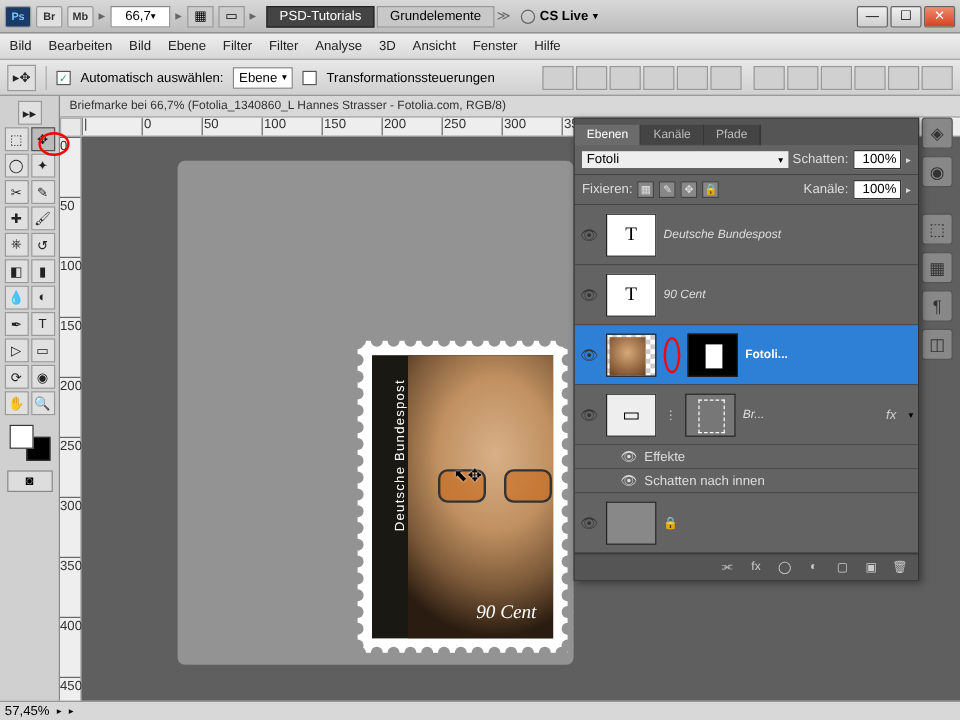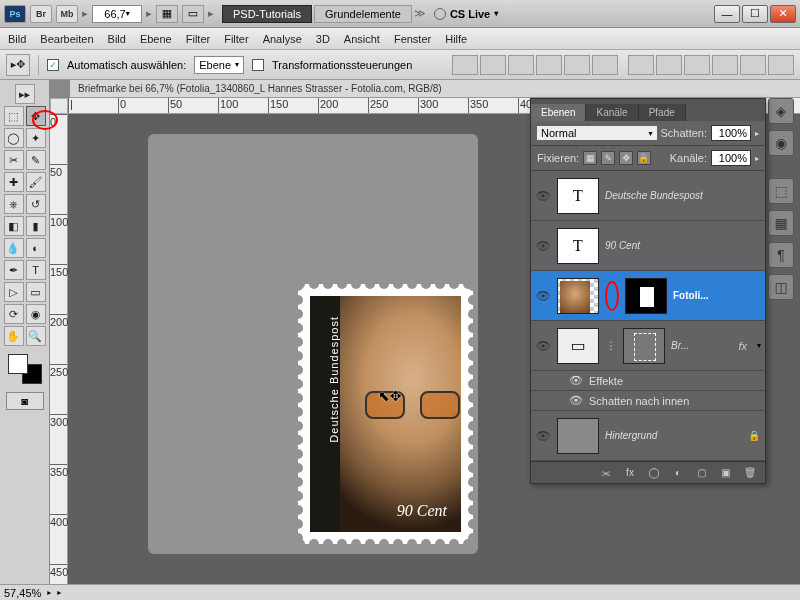--- a/index.html
+++ b/index.html
@@ -29,39 +29,39 @@
   .toolbox { width:50px; background:#d0d0d0; border-right:1px solid #888; display:flex; flex-direction:column; align-items:center; padding-top:4px; gap:2px; }
   .tool-row { display:flex; gap:2px; }
   .tool { width:20px; height:20px; border:1px solid #999; background:#e0e0e0; display:flex; align-items:center; justify-content:center; font-size:11px; color:#222; position:relative; }
   .tool.active { background:#bbb; border:1px solid #555; }
   .swatch-area { margin-top:6px; width:34px; height:30px; position:relative; }
   .swatch-fg { position:absolute; top:0; left:0; width:20px; height:20px; background:#fff; border:1px solid #333; }
   .swatch-bg { position:absolute; bottom:0; right:0; width:20px; height:20px; background:#000; border:1px solid #333; }
   .qm { width:38px; height:18px; border:1px solid #888; background:#ddd; margin-top:6px; display:flex; align-items:center; justify-content:center; }
   .red-circle { position:absolute; top:110px; left:32px; width:26px; height:20px; border:2px solid red; border-radius:50%; z-index:100; pointer-events:none; }
   .canvas-wrap { flex:1; display:flex; flex-direction:column; background:#888; position:relative; }
-  .doc-title-tab { height:18px; background:#d8d8d8; border-bottom:1px solid #999; display:flex; align-items:center; padding:0 8px; font-size:10px; color:#333;margin-left:20px; }
+  .doc-title-tab { height:18px; background:#d8d8d8; border-bottom:1px solid #999; display:flex; align-items:center; padding:0 8px; font-size:10px; color:#333; }
   .ruler-corner { position:absolute; top:18px; left:0; width:18px; height:16px; background:#e8e8e8; border:1px solid #aaa; }
   .ruler-h { position:absolute; top:18px; left:18px; right:0; height:16px; background:#eee; border-bottom:1px solid #999; display:flex; align-items:flex-end; font-size:8px; color:#333; overflow:hidden; }
   .ruler-h span { width:50px; border-left:1px solid #666; padding-left:1px; height:100%; flex-shrink:0; }
   .ruler-v { position:absolute; top:34px; left:0; width:18px; bottom:0; background:#eee; border-right:1px solid #999; font-size:8px; color:#333; display:flex; flex-direction:column; }
   .ruler-v span { height:50px; border-top:1px solid #666; writing-mode:horizontal-tb; padding-top:1px; flex-shrink:0; }
   .canvas { position:absolute; top:34px; left:18px; right:0; bottom:0; background:#5f5f5f; overflow:hidden; }
   .artboard { position:absolute; top:20px; left:80px; width:330px; height:420px; background:#939393; border-radius:6px; }
   .stamp { position:absolute; top:170px; left:230px; width:175px; height:260px; background:#fff; }
   .perf { position:absolute; width:10px; height:10px; background:#939393; border-radius:50%; }
   .stamp-inner { position:absolute; top:12px; left:12px; right:12px; bottom:12px; background:#1a1812; overflow:hidden; }
   .face { position:absolute; top:0; left:30px; right:0; bottom:0; background:radial-gradient(ellipse 120px 160px at 60% 35%, #d8b088 0%, #c09060 40%, #7a5838 70%, #2a1c10 95%); }
   .glasses { position:absolute; top:95px; left:55px; width:95px; height:34px; }
   .lens { position:absolute; width:40px; height:28px; border:2px solid #333; border-radius:8px; background:rgba(200,100,20,0.55); }
   .lens.l { left:0; } .lens.r { right:0; }
   .stamp-txt-v { position:absolute; top:20px; left:18px; writing-mode:vertical-rl; transform:rotate(180deg); color:#fff; font-size:11px; letter-spacing:1px; }
   .stamp-txt-h { position:absolute; bottom:12px; right:14px; color:#fff; font-size:16px; font-style:italic; font-family:Georgia,serif; }
   .cursor-arrow { position:absolute; top:274px; left:310px; font-size:14px; color:#000; z-index:50; text-shadow:0 0 2px #fff; }
-  .panels { position:absolute; top:98px; right:34px; width:236px; background:#6b6b6b; border:1px solid #333; box-shadow:2px 2px 6px rgba(0,0,0,0.4); z-index:40; }
+  .panels { position:absolute; top:98px; right:34px; width:288px; background:#6b6b6b; border:1px solid #333; box-shadow:2px 2px 6px rgba(0,0,0,0.4); z-index:40; }
   .panel-tabs { height:22px; background:#555; display:flex; align-items:flex-end; }
   .panel-tab { padding:3px 10px; background:#444; color:#bbb; font-size:10px; border-right:1px solid #333; }
   .panel-tab.active { background:#6b6b6b; color:#fff; }
   .panel-row { display:flex; align-items:center; padding:4px 6px; gap:4px; background:#636363; color:#ddd; font-size:10px; }
   .panel-sep { height:1px; background:#444; }
   .inp { background:#fff; border:1px solid #333; color:#000; padding:1px 3px; width:40px; text-align:right; }
   .blend { flex:1; background:#eee; color:#000; padding:1px 4px; display:flex; justify-content:space-between; align-items:center; }
   .lock-icons { display:flex; gap:4px; }
   .li { width:14px; height:14px; border:1px solid #444; background:#888; font-size:9px; display:flex; align-items:center; justify-content:center; }
   .layers-list { max-height:340px; overflow:auto; background:#636363; }
@@ -334,21 +334,21 @@
 </div>
 
 <div class="panels">
   <div class="panel-tabs">
     <div class="panel-tab active">Ebenen</div>
     <div class="panel-tab">Kanäle</div>
     <div class="panel-tab">Pfade</div>
   </div>
   <div class="panel-row">
     <div class="blend">
-        <span>Normal</span>
+        <span>Fotoli</span>
         <span class="chev">▾</span>
       </div>
     <span>Schatten:</span>
     <div class="inp">100%</div>
     <span class="chev">▸</span>
   </div>
   <div class="panel-sep"></div>
   <div class="panel-row">
     <span>Fixieren:</span>
     <div class="lock-icons">
@@ -395,21 +395,20 @@
         <span>👁</span>
         <span>Effekte</span>
       </div>
     <div class="fx-row">
         <span>👁</span>
         <span>Schatten nach innen</span>
       </div>
     <div class="layer">
       <div class="eye">👁</div>
       <div class="thumb gray"></div>
-      <div class="layer-name">Hintergrund</div>
       <span class="lock-s">🔒</span>
     </div>
   </div>
   <div class="panel-footer">
     <div class="pf-icon">⫘</div>
     <div class="pf-icon">fx</div>
     <div class="pf-icon">◯</div>
     <div class="pf-icon">◐</div>
     <div class="pf-icon">▢</div>
     <div class="pf-icon">▣</div>

